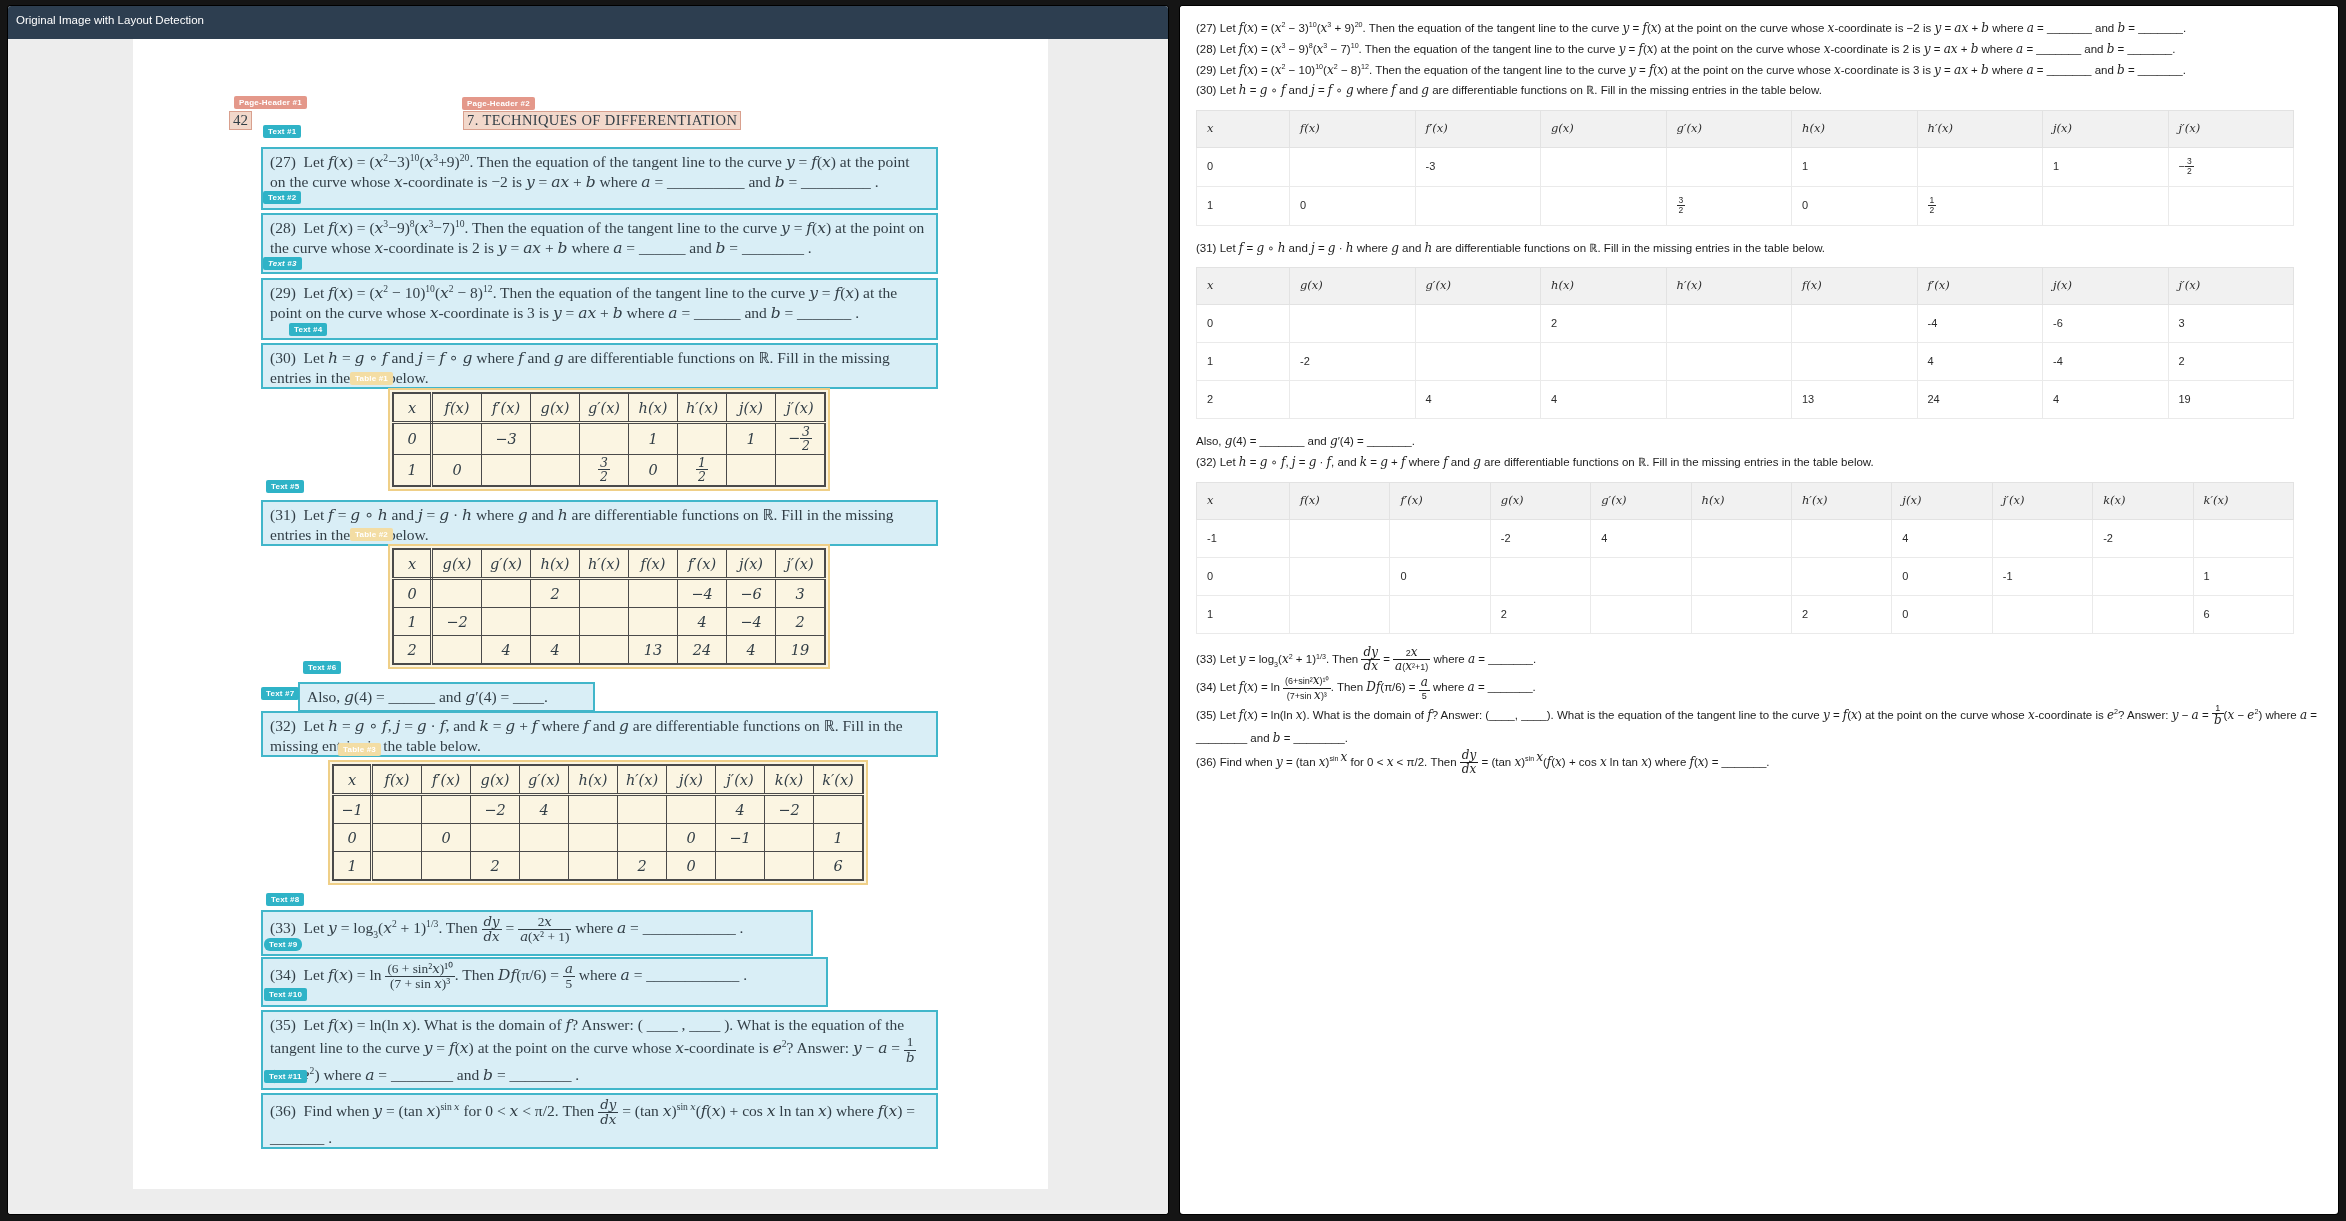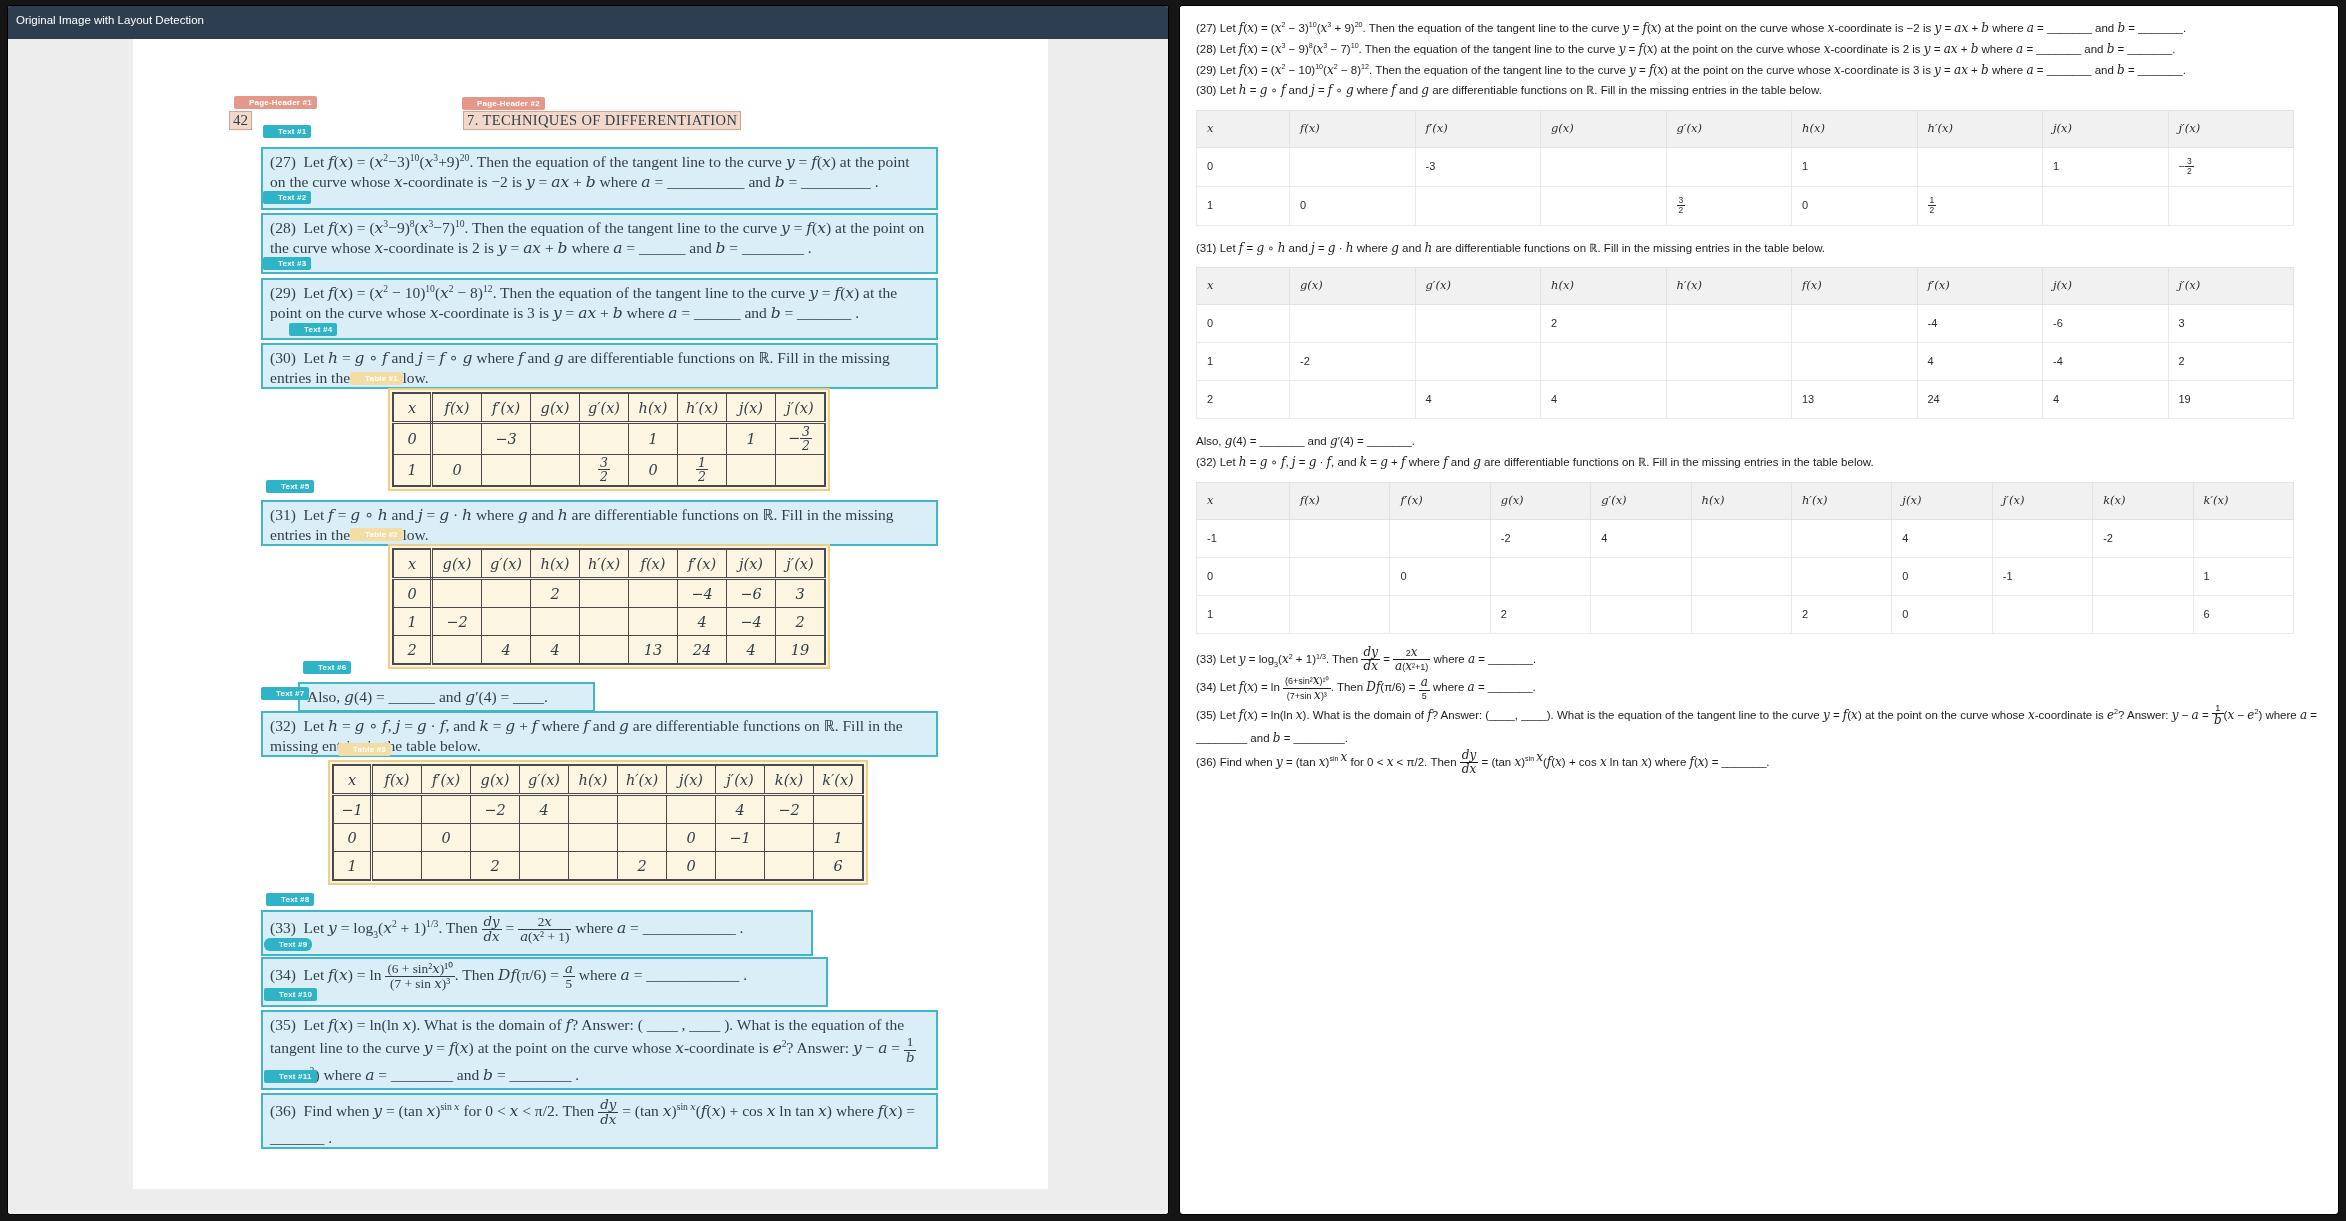--- a/index.html
+++ b/index.html
@@ -13,21 +13,21 @@
   .panel-body{position:relative;overflow:hidden;}
   #left-body{background:#ededed;height:1175px;}
   #right-body{background:#fff;height:1175px;padding:12px 16px 0 16px;color:#1c1c1c;font-size:11.5px;line-height:1.72;}
   .page{position:absolute;left:125px;top:0;width:915px;height:1150px;background:#fff;
         font-family:"Liberation Serif",serif;color:#323e46;}
   .page i{font-family:"DejaVu Serif",serif;}
   sup{font-size:62%;line-height:0;}
   sub{font-size:62%;line-height:0;}
 
   
-  .chip{position:absolute;font:bold 8px "Liberation Sans",sans-serif;color:#fff;padding:2px 5px 2px 15px;
+  .chip{position:absolute;font:bold 8px "Liberation Sans",sans-serif;color:#fff;padding:2px 5px 2px 5px;
         border-radius:2px;white-space:nowrap;z-index:6;letter-spacing:.2px;}
   .chip.teal{background:#2fb3c7;}
   .chip.salmon{background:#e4988a;}
   .chip.gold{background:#f3dda4;}
 
   
   .tbox{position:absolute;background:#d9eef6;border:2px solid #41b6ca;padding:3px 8px 3px 7px;
         font-size:15.5px;line-height:1.24;z-index:2;}
   .pg-hl{background:#f2d8cb;border:1px solid #d9a08e;padding:0 3px;}
   .page-title{position:absolute;font-size:14.5px;letter-spacing:.4px;}
@@ -71,21 +71,21 @@
       <span class="chip salmon" style="left:101px;top:57px;">Page-Header #1</span>
       <span class="page-num pg-hl" style="left:96px;top:72px;">42</span>
       <span class="chip salmon" style="left:329px;top:58px;">Page-Header #2</span>
       <span class="page-title pg-hl" style="left:330px;top:72px;font-family:Liberation Serif, serif;">7. TECHNIQUES OF DIFFERENTIATION</span>
 
       <span class="chip teal" style="left:130px;top:86px;">Text #1</span>
       <div class="tbox" style="left:128px;top:108px;width:658px;height:53px;">(27)&nbsp; Let <i>f</i>(<i>x</i>) = (<i>x</i><sup>2</sup>−3)<sup>10</sup>(<i>x</i><sup>3</sup>+9)<sup>20</sup>.  Then the equation of the tangent line to the curve <i>y</i> = <i>f</i>(<i>x</i>) at the point on the curve whose <i>x</i>-coordinate is −2 is <i>y</i> = <i>ax</i> + <i>b</i> where <i>a</i> = __________ and <i>b</i> = _________ .</div>
       <span class="chip teal" style="left:130px;top:152px;">Text #2</span>
 
       <div class="tbox" style="left:128px;top:174px;width:658px;height:51px;">(28)&nbsp; Let <i>f</i>(<i>x</i>) = (<i>x</i><sup>3</sup>−9)<sup>8</sup>(<i>x</i><sup>3</sup>−7)<sup>10</sup>.  Then the equation of the tangent line to the curve <i>y</i> = <i>f</i>(<i>x</i>) at the point on the curve whose <i>x</i>-coordinate is 2 is <i>y</i> = <i>ax</i> + <i>b</i> where <i>a</i> = ______ and <i>b</i> = ________ .</div>
-      <span class="chip teal" style="left:130px;top:218px;">Text #3</span>
+      <span class="chip teal" style="left:130px;top:218px;font-style:italic;">Text #3</span>
 
       <div class="tbox" style="left:128px;top:239px;width:658px;height:52px;">(29)&nbsp; Let <i>f</i>(<i>x</i>) = (<i>x</i><sup>2</sup> − 10)<sup>10</sup>(<i>x</i><sup>2</sup> − 8)<sup>12</sup>.  Then the equation of the tangent line to the curve <i>y</i> = <i>f</i>(<i>x</i>) at the point on the curve whose <i>x</i>-coordinate is 3 is <i>y</i> = <i>ax</i> + <i>b</i> where <i>a</i> = ______ and <i>b</i> = _______ .</div>
       <span class="chip teal" style="left:130px;top:284px;margin-left:26px;">Text #4</span>
 
       <div class="tbox" style="left:128px;top:304px;width:658px;height:36px;">(30)&nbsp; Let <i>h</i> = <i>g</i> ∘ <i>f</i> and <i>j</i> = <i>f</i> ∘ <i>g</i> where <i>f</i> and <i>g</i> are differentiable functions on ℝ.  Fill in the missing entries in the table below.</div>
       <span class="chip gold" style="left:217px;top:333px;">Table #1</span>
       <div class="scan-wrap" style="left:255px;top:349px;">
         <table class="scan-table">
             <thead>
               <tr>

